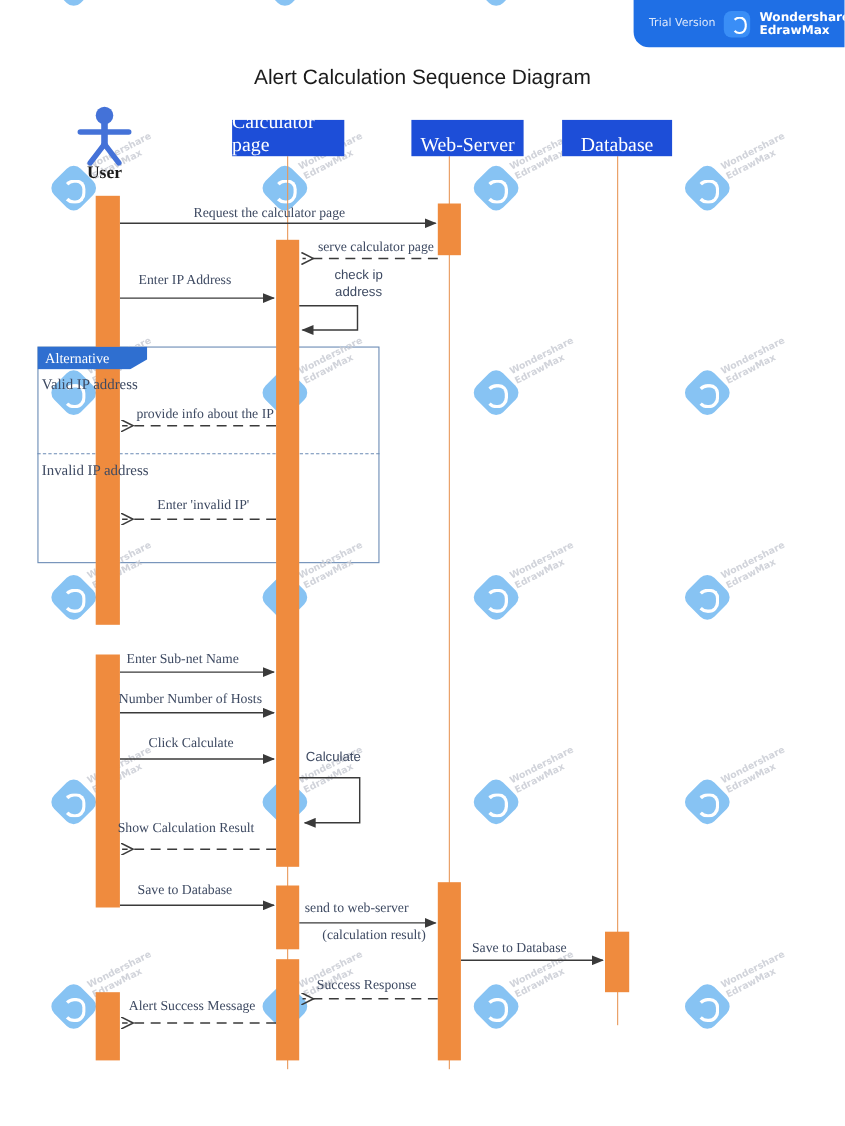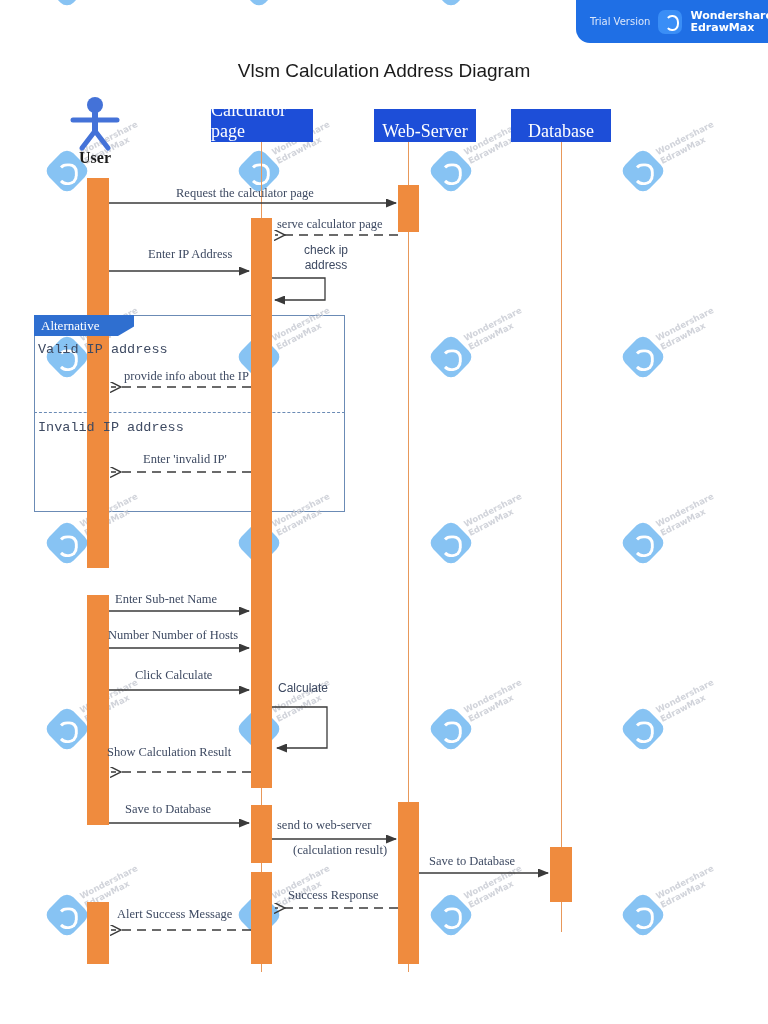--- a/index.html
+++ b/index.html
@@ -200,21 +200,21 @@
     box-sizing: border-box;
     clip-path: polygon(0 0, 100% 0, 100% 55%, 84% 100%, 0 100%);
   }
   #alt-tab span {
     font-family: "Liberation Serif", serif;
     font-size: 13px;
     color: #ffffff;
   }
   .guard-label {
     position: absolute;
-    font-family: Liberation Mono, monospace;
+    font-family: Liberation Serif, serif;
     font-size: 13.5px;
     color: #3e4a62;
     z-index: 9;
     white-space: nowrap;
   }
   .frag-divider {
     position: absolute;
     border-top: 1.3px dashed #6b8bb5;
     z-index: 4;
   }
@@ -381,21 +381,21 @@
 
   <div id="trial-banner">
     <div class="trial-label">Trial Version</div>
     <div class="edraw-logo"></div>
     <div class="brand">
       <div>Wondershare</div>
       <div>EdrawMax</div>
     </div>
   </div>
 
-  <div id="diagram-title">Vlsm Calculation Address Diagram</div>
+  <div id="diagram-title">Alert Calculation Sequence Diagram</div>
 
   <div class="lifeline-line" style="left:261px; top:142px; height:830px;"></div>
   <div class="lifeline-line" style="left:408px; top:142px; height:830px;"></div>
   <div class="lifeline-line" style="left:561px; top:142px; height:790px;"></div>
 
   <svg id="actor-user" style="left:66px; top:96px;" width="58" height="56" viewBox="0 0 58 56">
     <circle cx="29" cy="9" r="8" fill="#4472d8"></circle>
     <line x1="29" y1="17" x2="29" y2="36" stroke="#4472d8" stroke-width="6" stroke-linecap="round"></line>
     <line x1="7" y1="24" x2="51" y2="24" stroke="#4472d8" stroke-width="5" stroke-linecap="round"></line>
     <line x1="29" y1="35" x2="16" y2="52" stroke="#4472d8" stroke-width="5" stroke-linecap="round"></line>
@@ -472,22 +472,22 @@
     <line x1="272" y1="839" x2="396" y2="839" stroke="#3a3a3a" stroke-width="1.3" marker-end="url(#arrow-solid)"></line>
     
     <line x1="419" y1="873" x2="548" y2="873" stroke="#3a3a3a" stroke-width="1.3" marker-end="url(#arrow-solid)"></line>
      calculator page (dashed) --&gt;
     <line x1="398" y1="908" x2="275" y2="908" stroke="#3a3a3a" stroke-width="1.3" stroke-dasharray="9,6" marker-end="url(#arrow-open)"></line>
      user (dashed) --&gt;
     <line x1="251" y1="930" x2="111" y2="930" stroke="#3a3a3a" stroke-width="1.3" stroke-dasharray="9,6" marker-end="url(#arrow-open)"></line>
   </svg>
 
   <div class="msg-label" style="left:176px; top:186px;">Request the calculator page</div>
-  <div class="msg-label" style="left:277px; top:217px;">serve calculator page</div>
-  <div class="msg-label" style="left:148px; top:247px;text-align:center;">Enter IP Address</div>
+  <div class="msg-label" style="left:289px; top:217px;">serve calculator page</div>
+  <div class="msg-label" style="left:126px; top:247px;text-align:center;">Enter IP Address</div>
   <div class="msg-label sans" style="left:296px; top:243px; text-align:center; white-space:normal; width:60px; line-height:15px;">
     <span>check ip address</span>
   </div>
   <div class="msg-label" style="left:124px; top:369px;">provide info about the IP</div>
   <div class="msg-label" style="left:143px; top:452px;">Enter 'invalid IP'</div>
   <div class="msg-label" style="left:115px; top:592px;">Enter Sub-net Name</div>
   <div class="msg-label" style="left:108px; top:628px;">Number Number of Hosts</div>
   <div class="msg-label" style="left:135px; top:668px;">Click Calculate</div>
   <div class="msg-label sans" style="left:278px; top:681px;">Calculate</div>
   <div class="msg-label" style="left:107px; top:745px;">Show Calculation Result</div>

